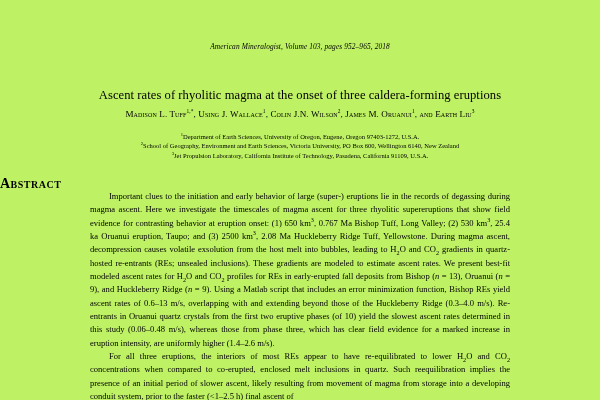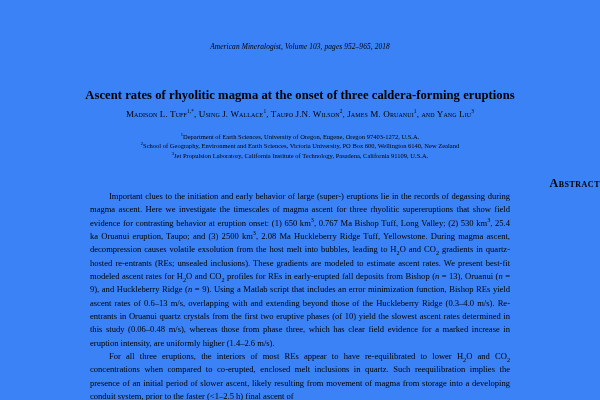--- a/index.html
+++ b/index.html
@@ -12,21 +12,21 @@
     background: #ffffff;
     font-family: "Liberation Serif", "DejaVu Serif", serif;
     color: #000000;
     overflow: hidden;
   }
 
   .page {
     position: relative;
     width: 600px;
     height: 400px;
-    background: #3b82f6;
+    background: #bef264;
   }
 
   
   .journal-line {
     position: absolute;
     top: 42px;
     left: 0;
     width: 600px;
     text-align: center;
     font-style: italic;
@@ -36,21 +36,21 @@
   }
 
   
   .title {
     position: absolute;
     top: 80px;
     left: 30px;
     width: 540px;
     text-align: center;
     font-size: 12.6px;
-    font-weight: bold;
+    font-weight: normal;
     line-height: 15px;
     letter-spacing: 0.05px;
   }
 
   
   .authors {
     position: absolute;
     top: 108px;
     left: 20px;
     width: 560px;
@@ -86,22 +86,22 @@
     vertical-align: super;
     line-height: 0;
   }
 
   
   .abstract-heading {
     position: absolute;
     top: 176px;
     left: 0;
     width: 600px;
-    text-align: right;
-    font-size: 12px;
+    text-align: left;
+    font-size: 14px;
     font-weight: bold;
     font-variant: small-caps;
     letter-spacing: 0.5px;
   }
 
   .abstract-body {
     position: absolute;
     top: 190px;
     left: 90px;
     width: 420px;
@@ -132,21 +132,21 @@
 </head>
 <body>
 
 <div class="page">
 
   <div class="journal-line">American Mineralogist, Volume 103, pages 952–965, 2018</div>
 
   <h1 class="title">Ascent rates of rhyolitic magma at the onset of three caldera-forming eruptions</h1>
 
   <div class="authors">
-    <span>Madison L. Tuff</span><sup>1,*</sup>, <span>Using J. Wallace</span><sup>1</sup>, <span>Taupo J.N. Wilson</span><sup>2</sup>, <span>James M. Oruanui</span><sup>1</sup>, <span>and</span> <span>Yang Liu</span><sup>3</sup>
+    <span>Madison L. Tuff</span><sup>1,*</sup>, <span>Using J. Wallace</span><sup>1</sup>, <span>Colin J.N. Wilson</span><sup>2</sup>, <span>James M. Oruanui</span><sup>1</sup>, <span>and</span> <span>Earth Liu</span><sup>3</sup>
   </div>
 
   <div class="affiliations">
     <span class="aff"><sup>1</sup><span>Department of Earth Sciences, University of Oregon, Eugene, Oregon 97403-1272, U.S.A.</span></span>
     <span class="aff"><sup>2</sup><span>School of Geography, Environment and Earth Sciences, Victoria University, PO Box 600, Wellington 6140, New Zealand</span></span>
     <span class="aff"><sup>3</sup><span>Jet Propulsion Laboratory, California Institute of Technology, Pasadena, California 91109, U.S.A.</span></span>
   </div>
 
   <div class="abstract-heading">Abstract</div>
 

